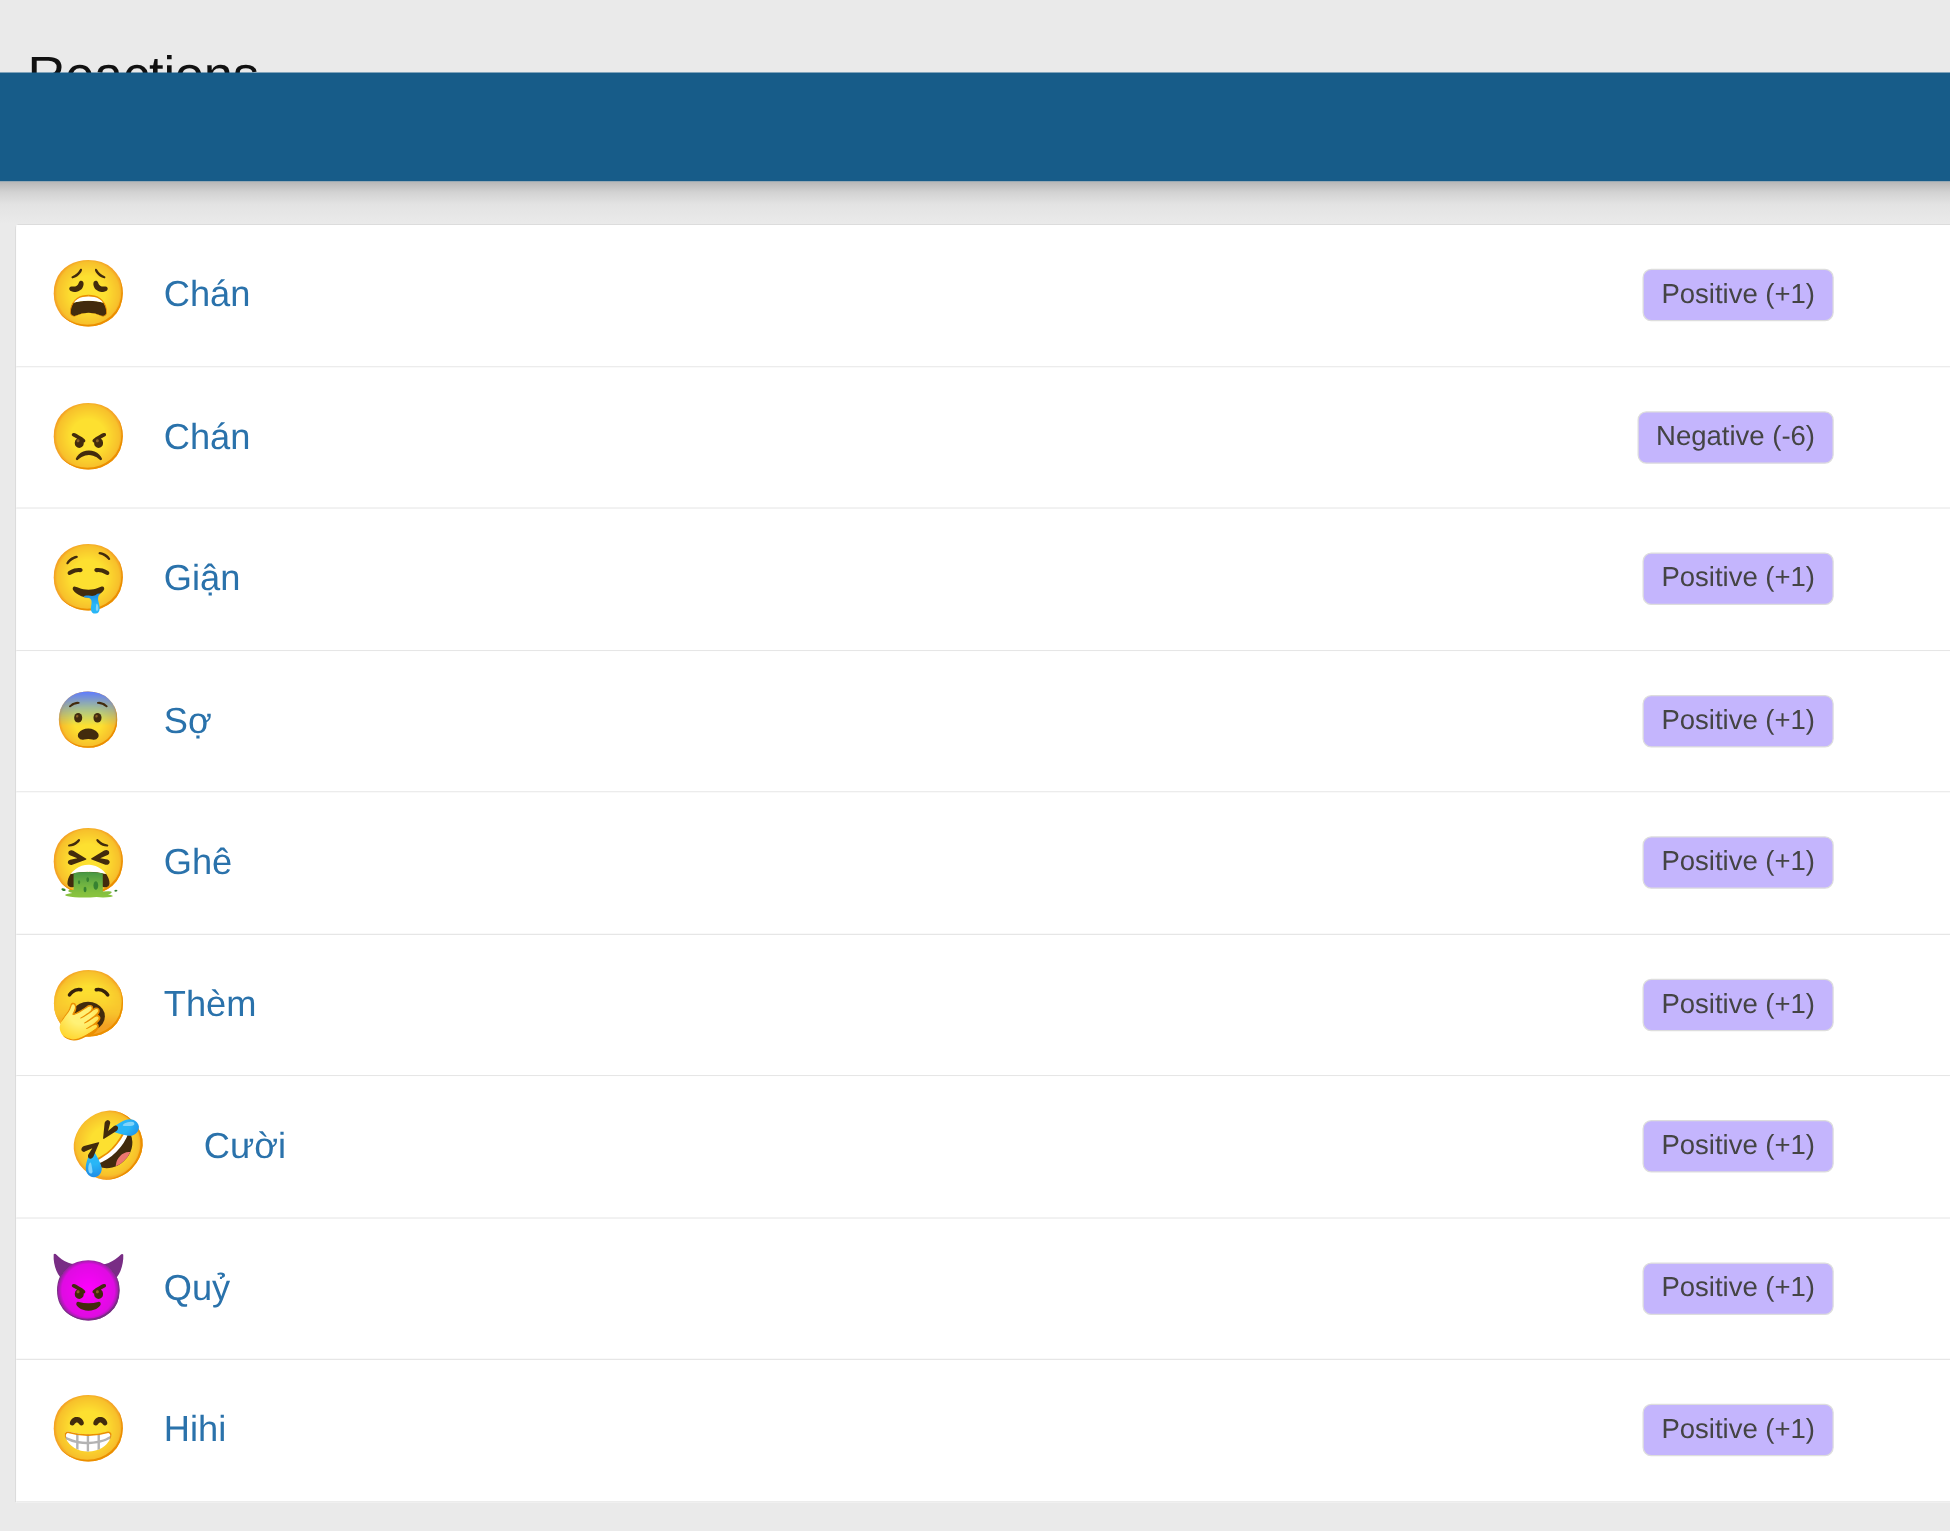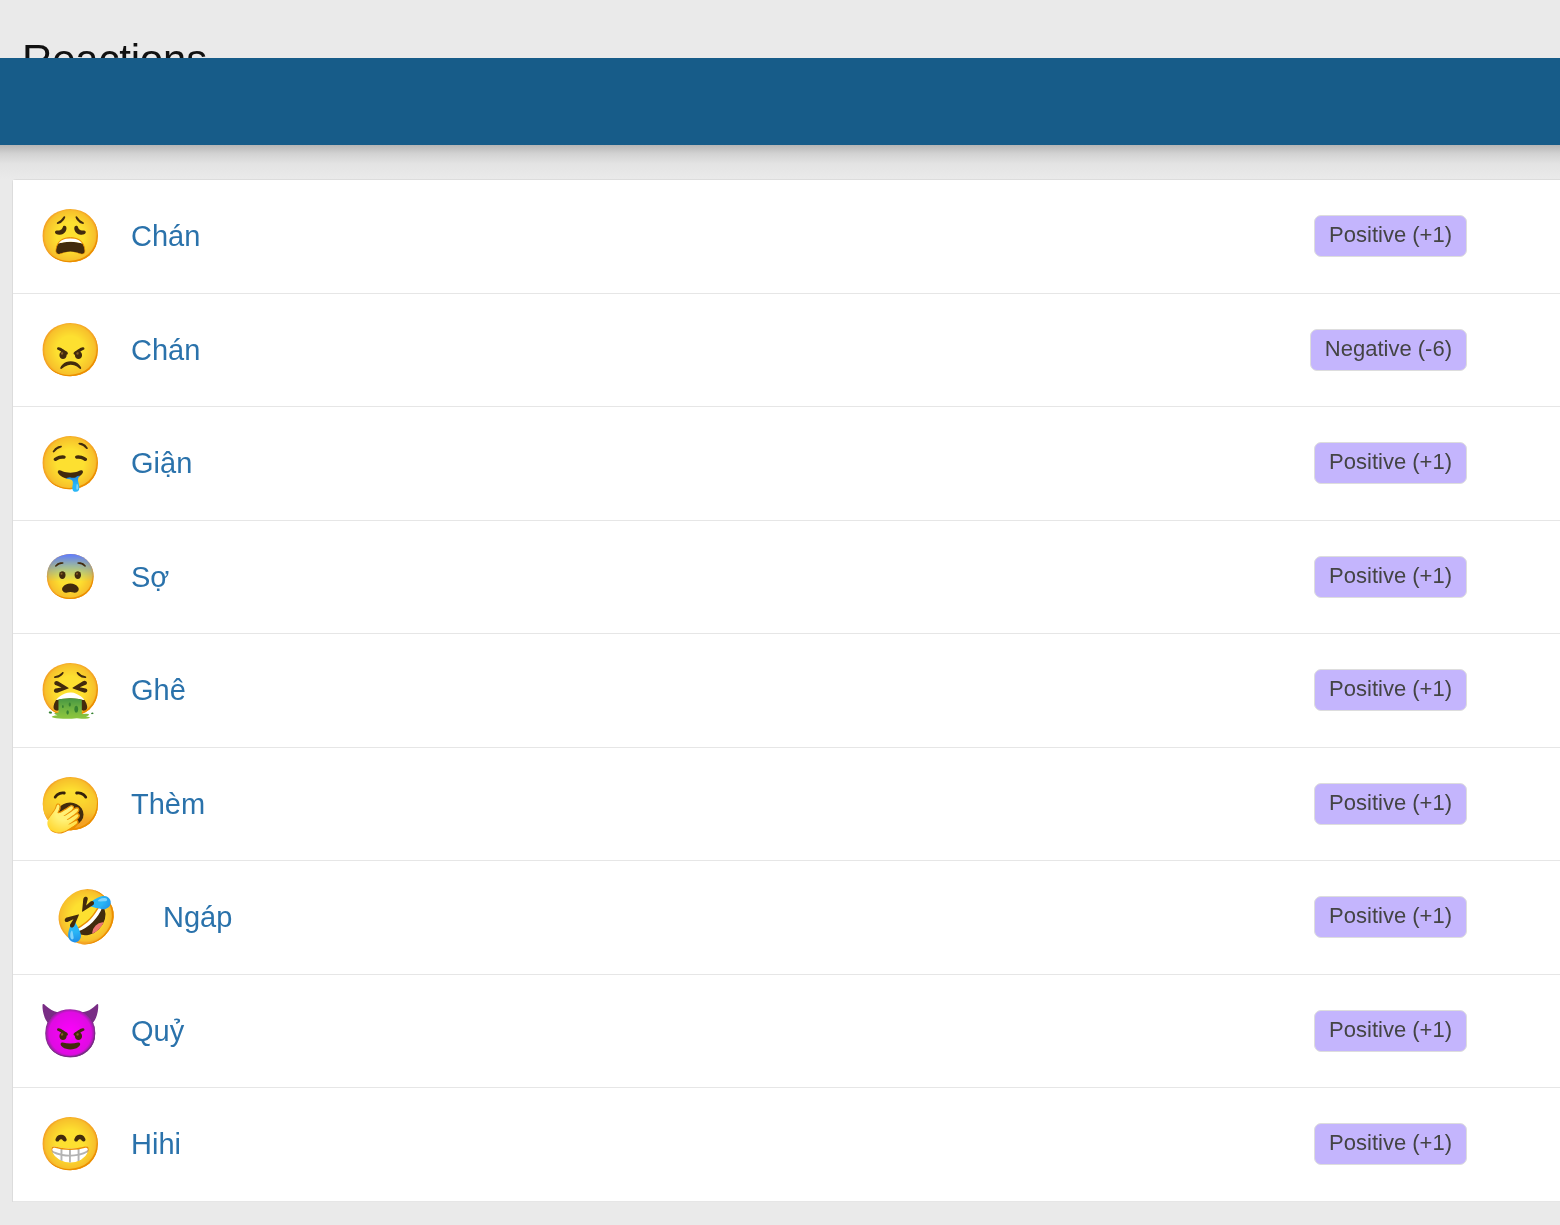--- a/index.html
+++ b/index.html
@@ -210,21 +210,21 @@
           <span class="emoji">🥱</span>
           <a class="reaction-label" href="#">Thèm</a>
         </div>
         <div class="row-right">
           <span class="badge">Positive (+1)</span>
         </div>
       </div>
       <div class="row">
         <div class="row-left">
           <span class="emoji wide">🤣</span>
-          <a class="reaction-label" href="#">Ngáp</a>
+          <a class="reaction-label" href="#">Cười</a>
         </div>
         <div class="row-right">
           <span class="badge">Positive (+1)</span>
         </div>
       </div>
       <div class="row">
         <div class="row-left">
           <span class="emoji">😈</span>
           <a class="reaction-label" href="#">Quỷ</a>
         </div>

